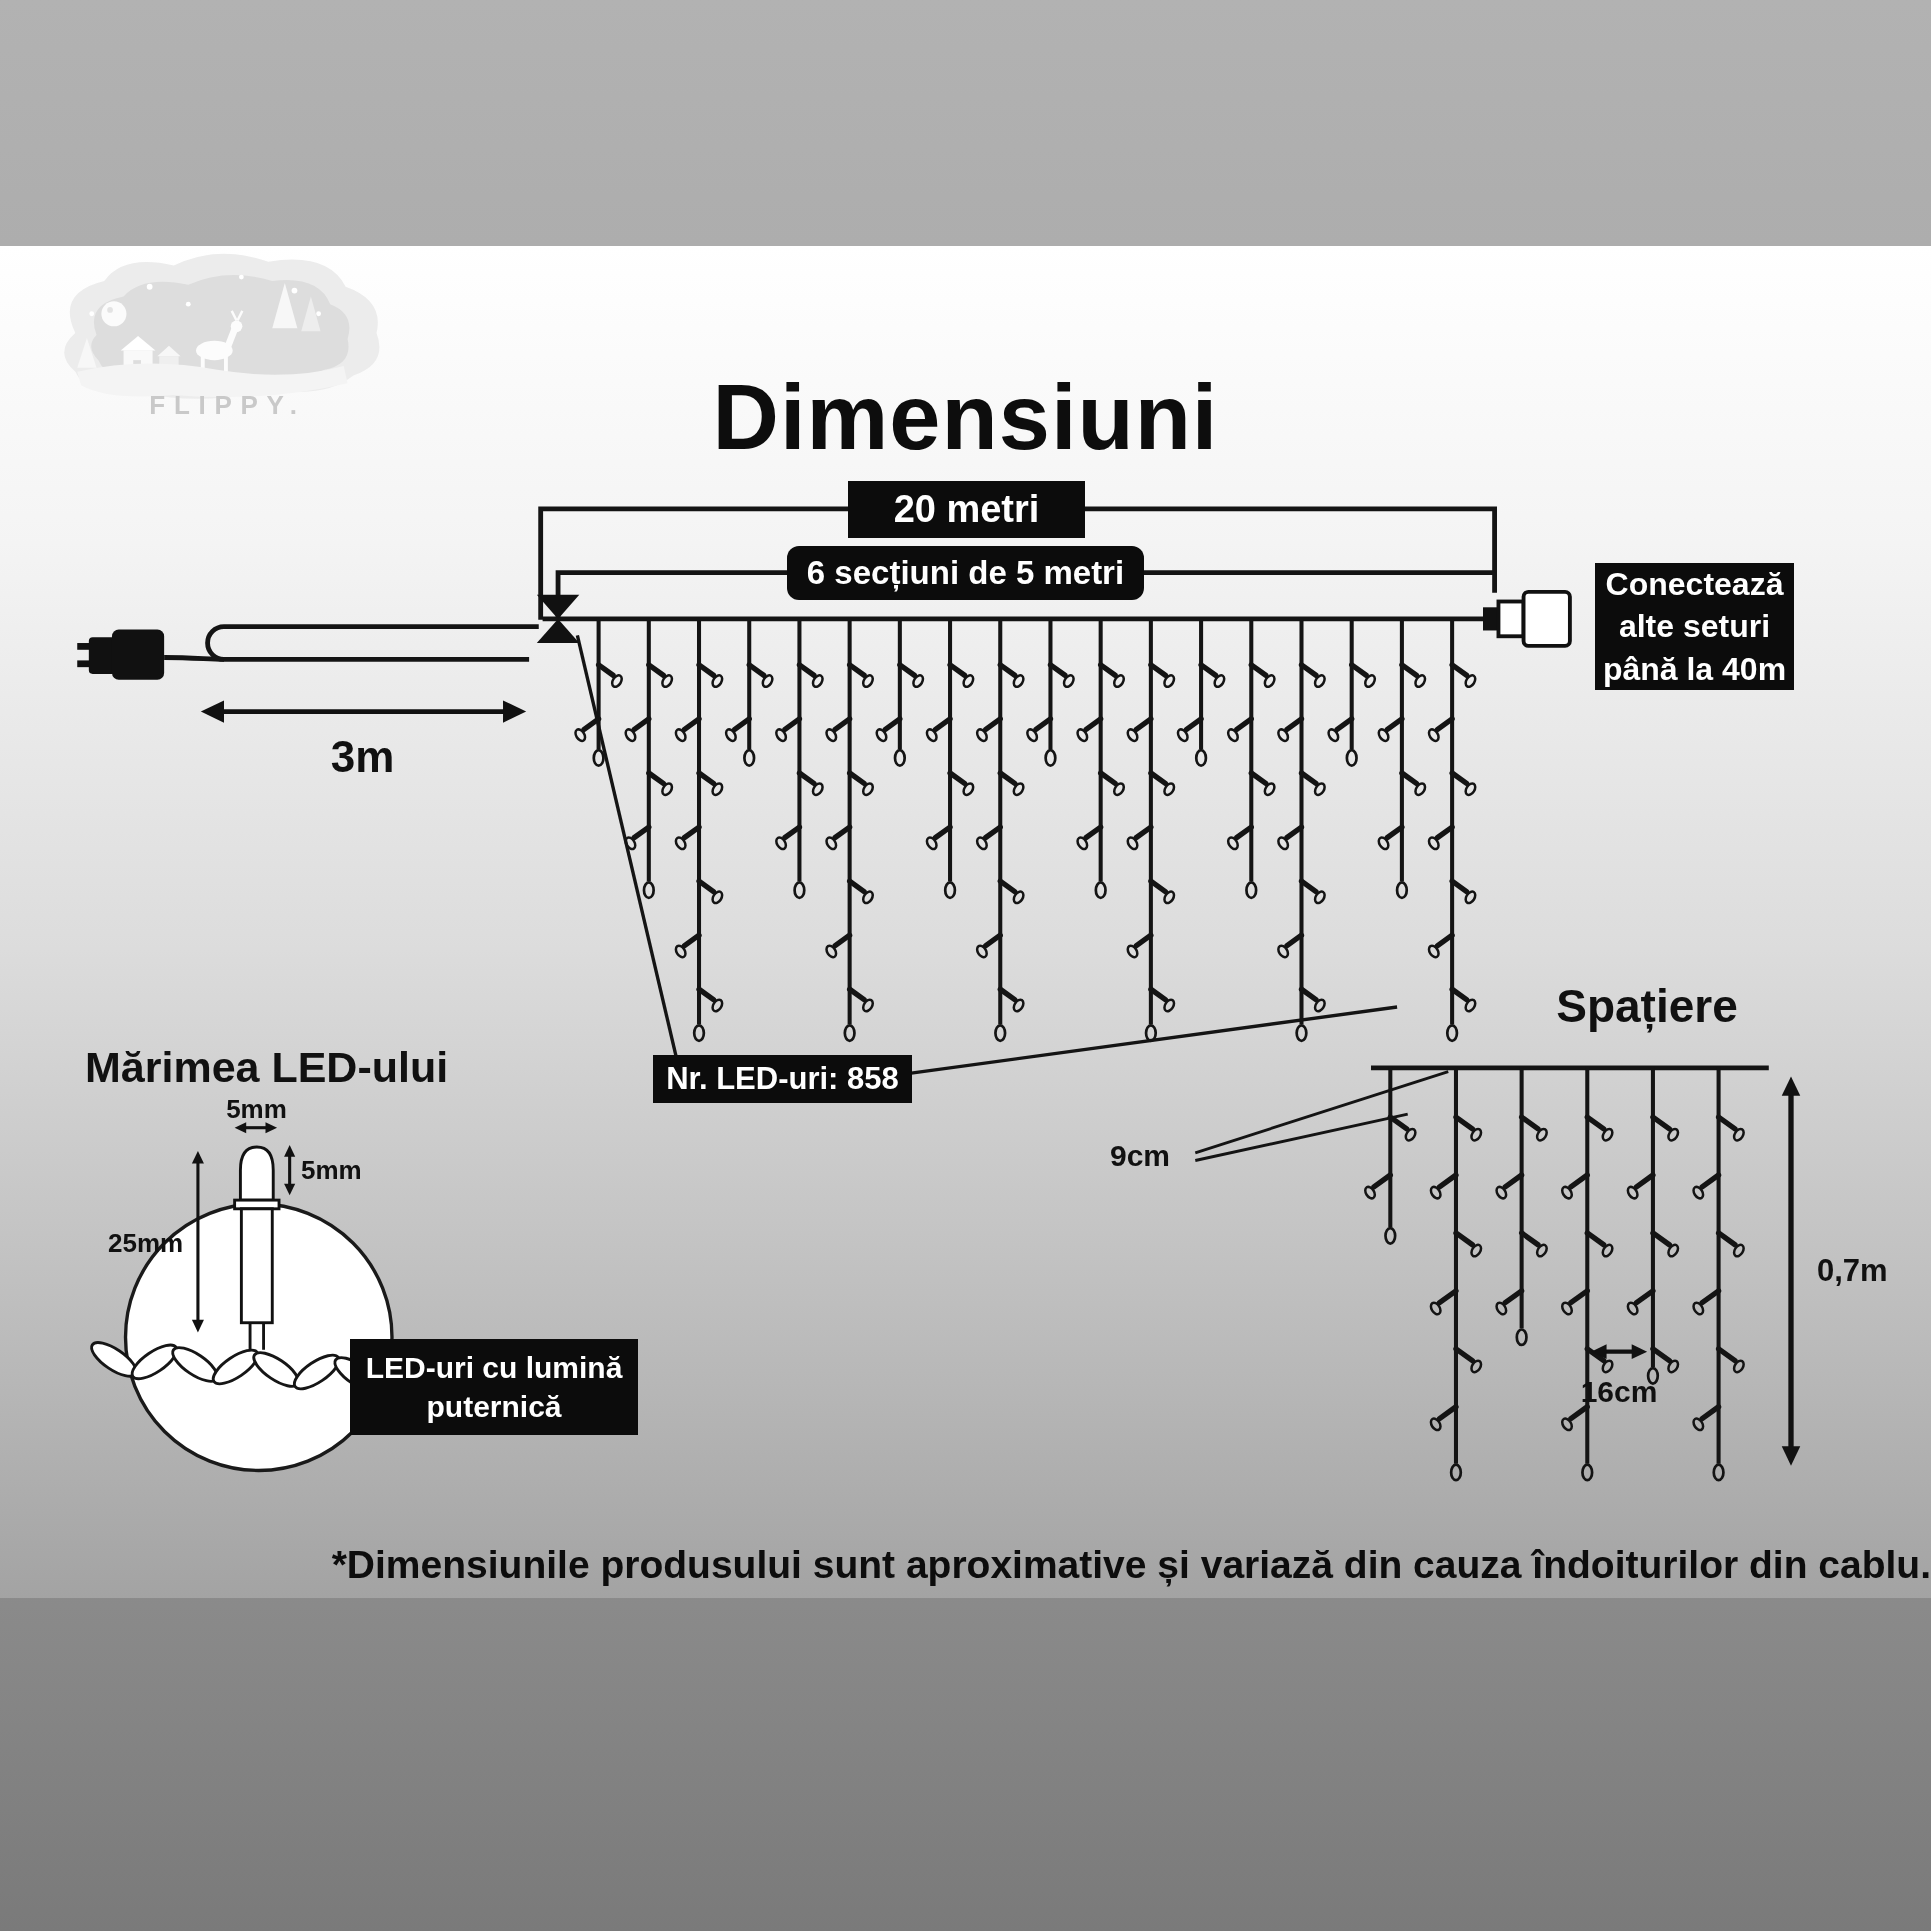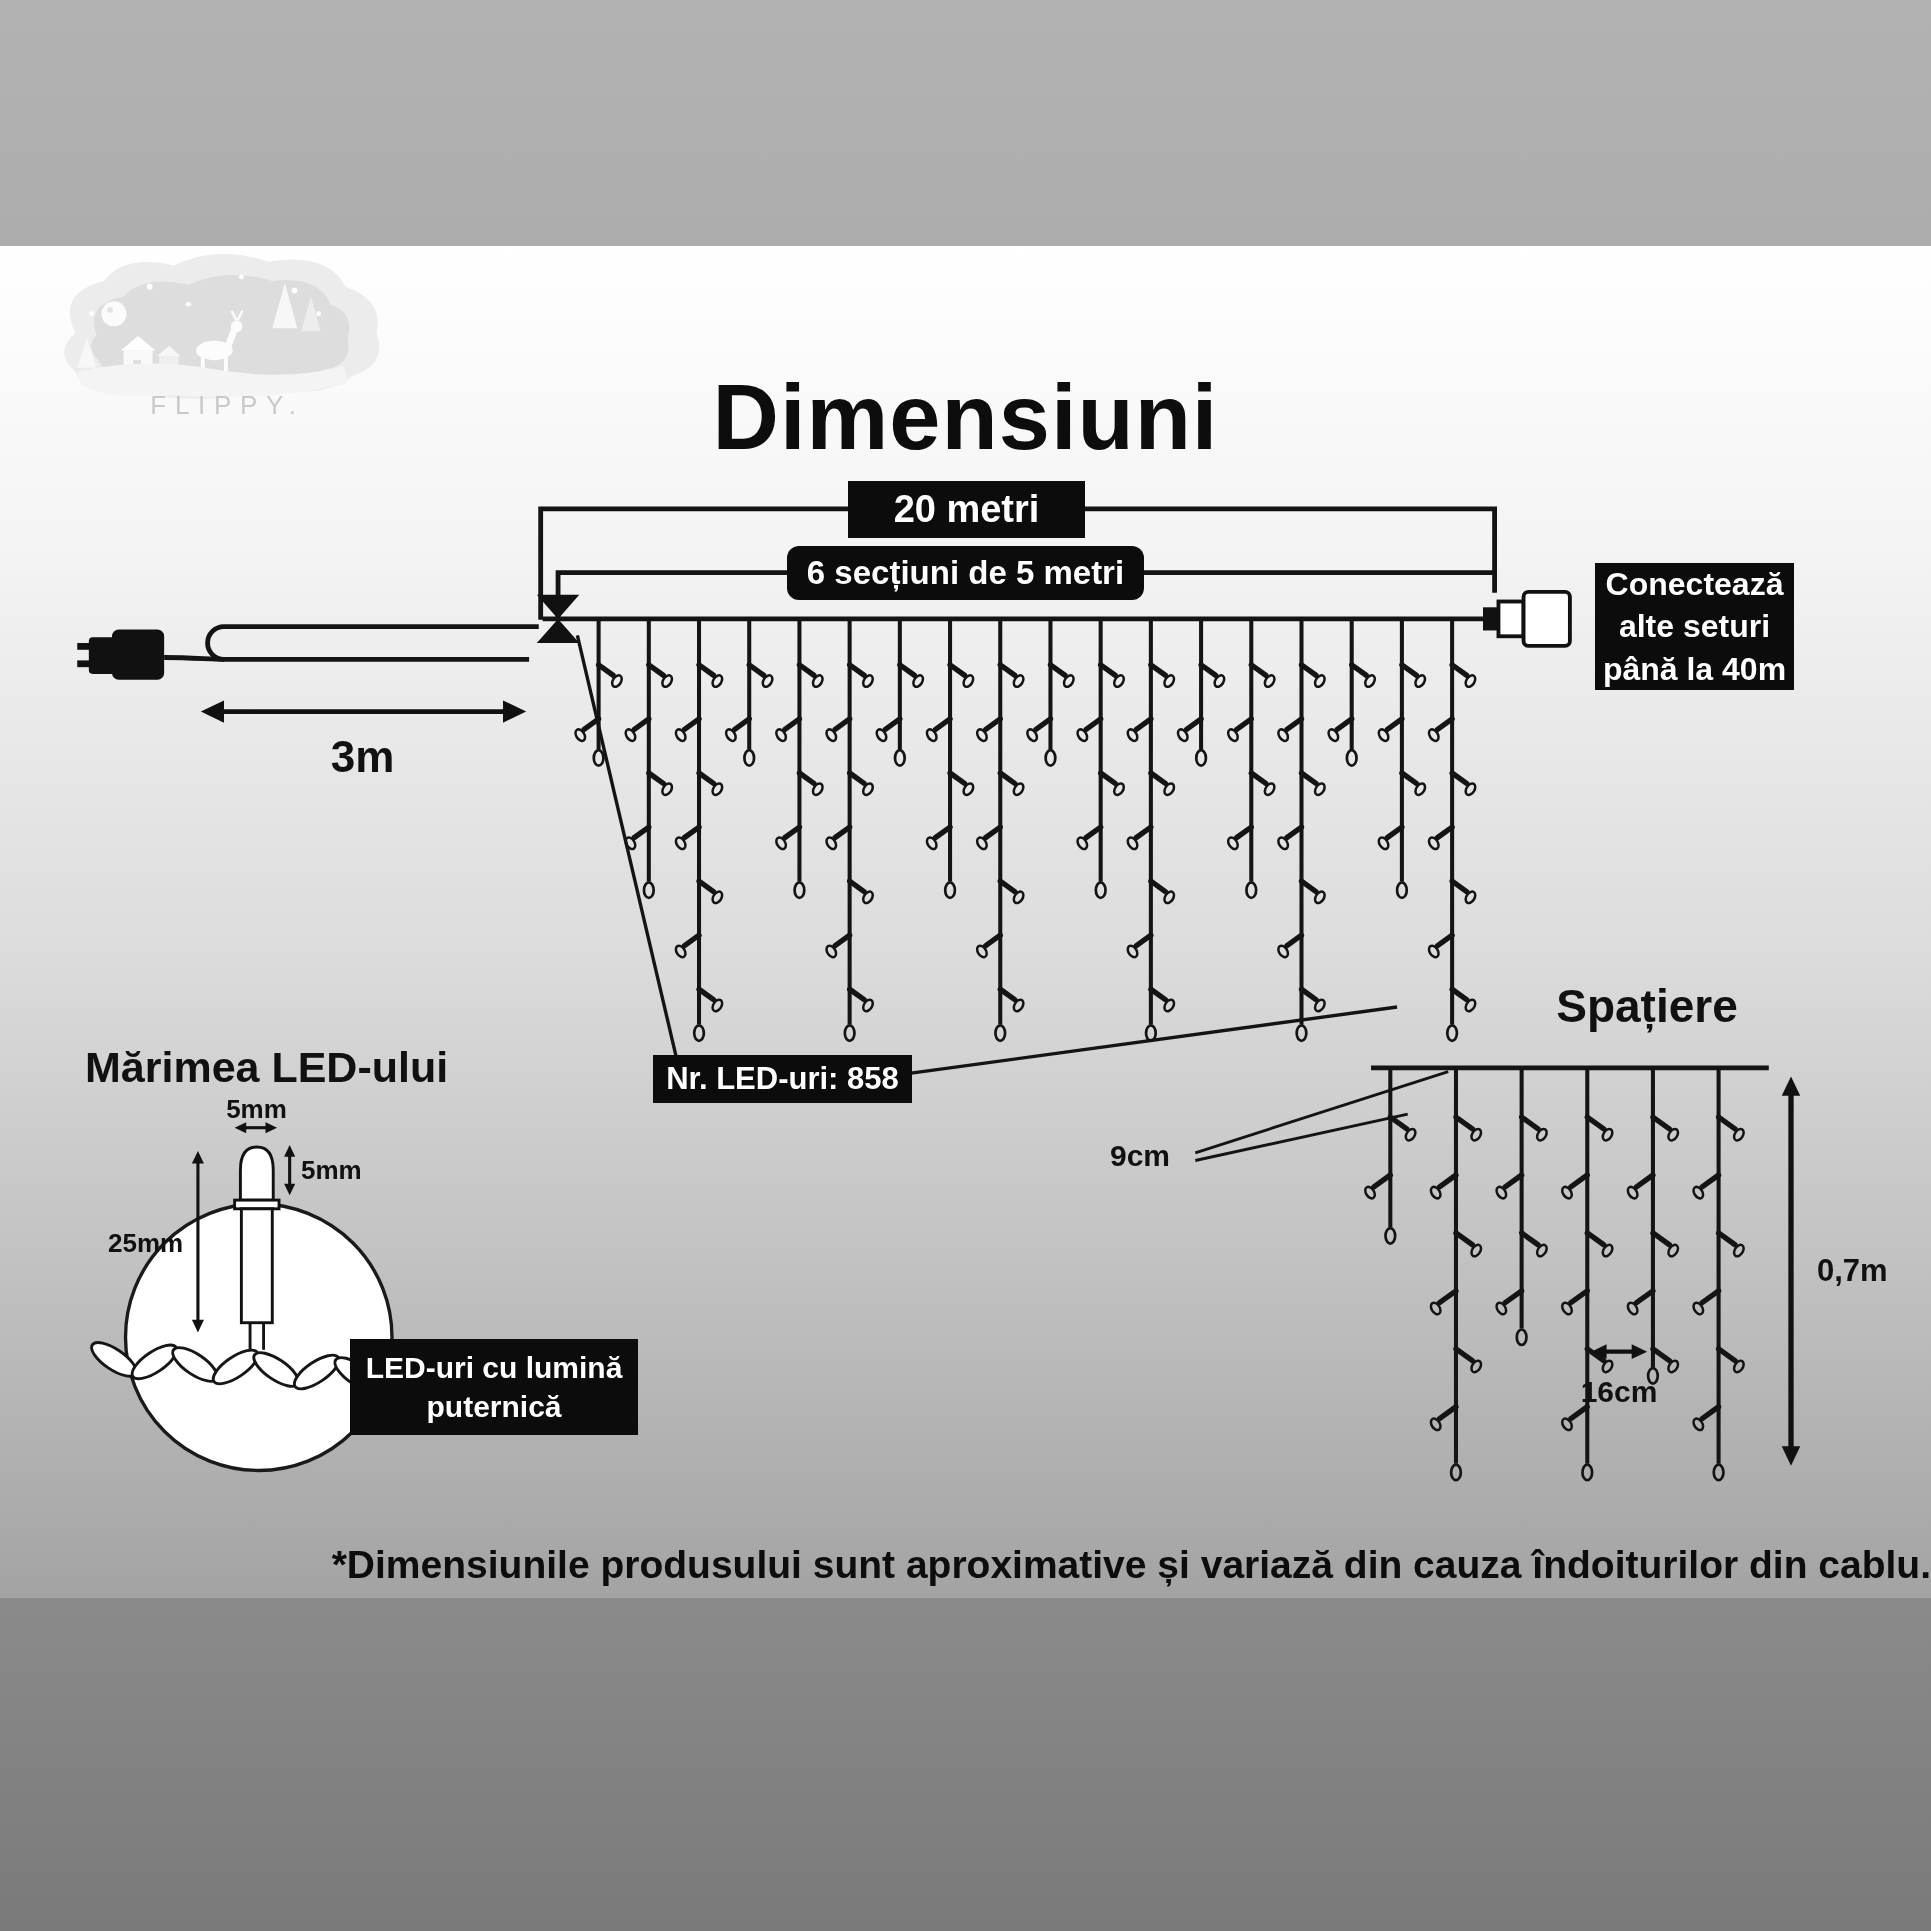--- a/index.html
+++ b/index.html
@@ -59,21 +59,21 @@
 
   .footer {
     left: 0; top: 1543px; width: 1931px;
     text-align: right;
     font-size: 39px; font-weight: bold; color: #0d0d0d;
   }
 
   .logo-brand {
     left: 126px; top: 390px; width: 203px;
     text-align: center;
-    font-size: 26px; font-weight: 400;
+    font-size: 26px; font-weight: 700;
     letter-spacing: 8.7px;
     color: #c9c9c9;
   }
   .logo-script {
     left: 77px; top: 413px; width: 270px;
     text-align: center;
     font-family: "DejaVu Serif", serif;
     font-style: italic;
     font-size: 54px;
     color: #c5c5c5;

